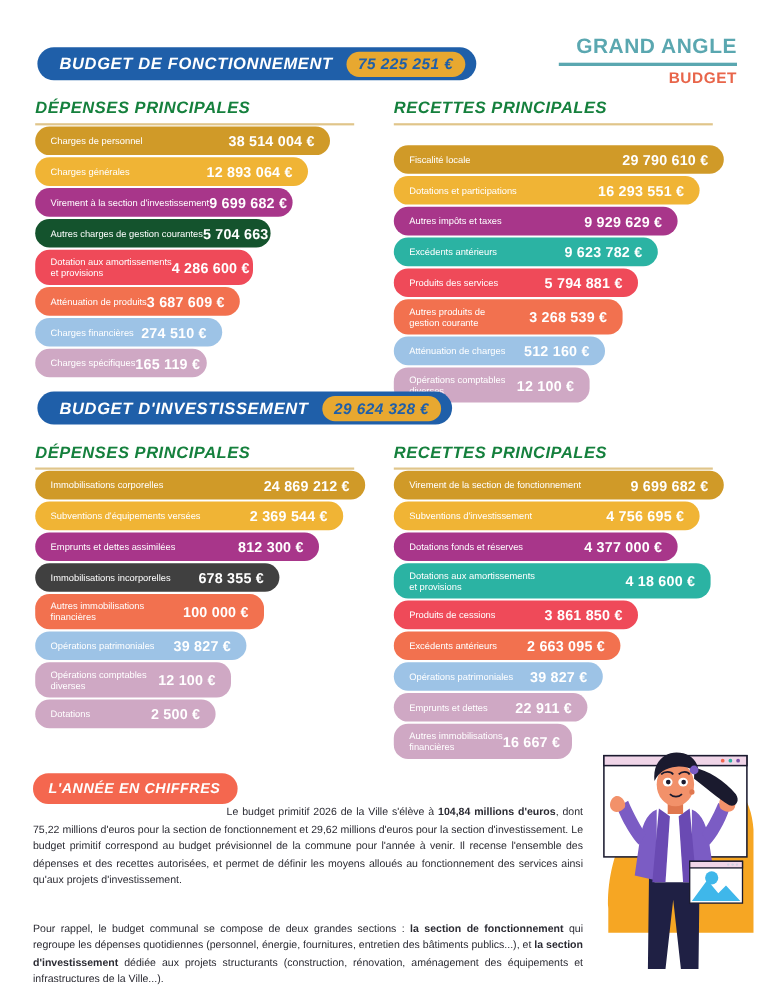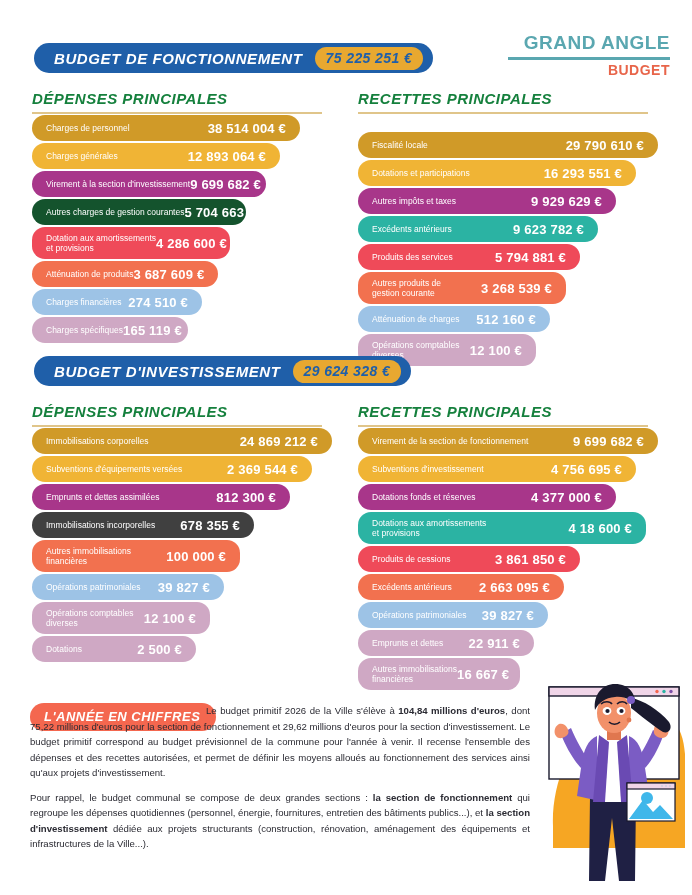--- a/index.html
+++ b/index.html
@@ -106,21 +106,21 @@
     white-space: nowrap;
     text-transform: uppercase;
   }
   .body-copy {
     position: absolute;
     font-size: 9.6px;
     line-height: 1.62;
     color: #2b2b33;
     text-align: justify;
   }
-  .body-copy p { margin-bottom: 9px; }
+  .body-copy p { margin-bottom: 9px; margin-top: 28px; }
   .body-copy b { font-weight: bold; }
   .indent-lead { display: inline-block; width: 176px; }
 
   
   .illus { position: absolute; left: 543px; top: 678px; width: 149px; height: 217px; }
 </style>
 </head>
 <body>
 
 <div class="page">

